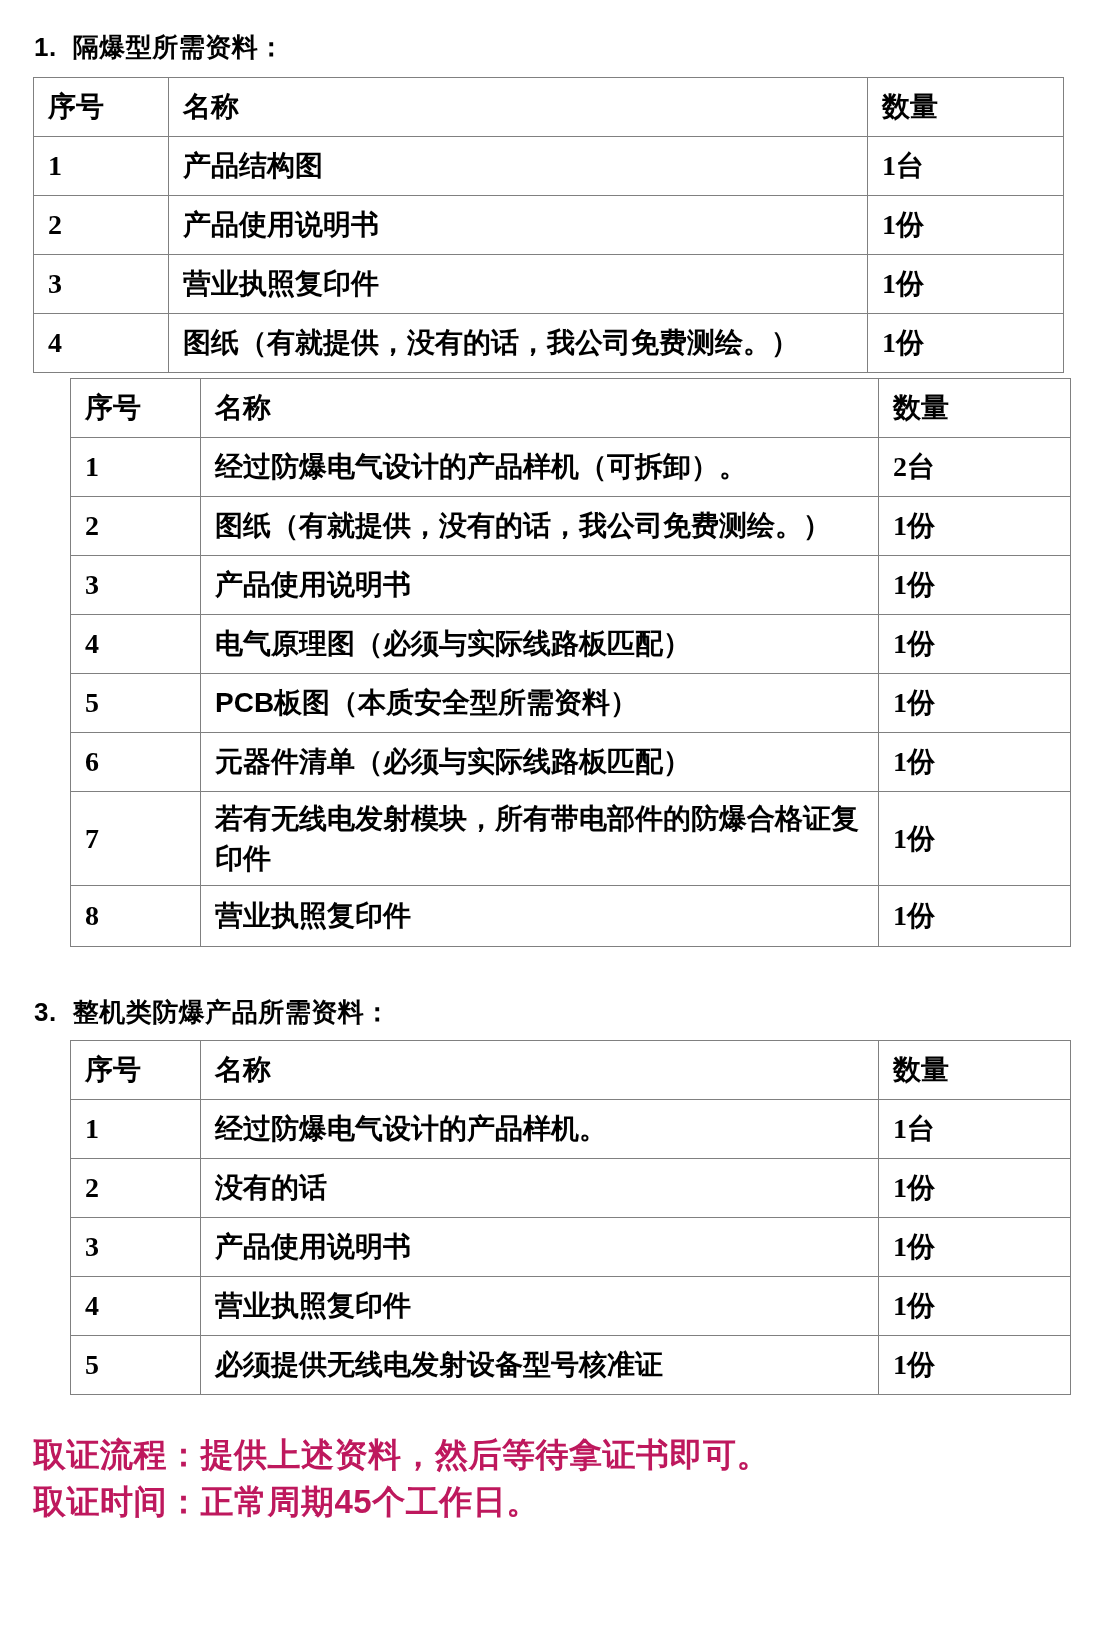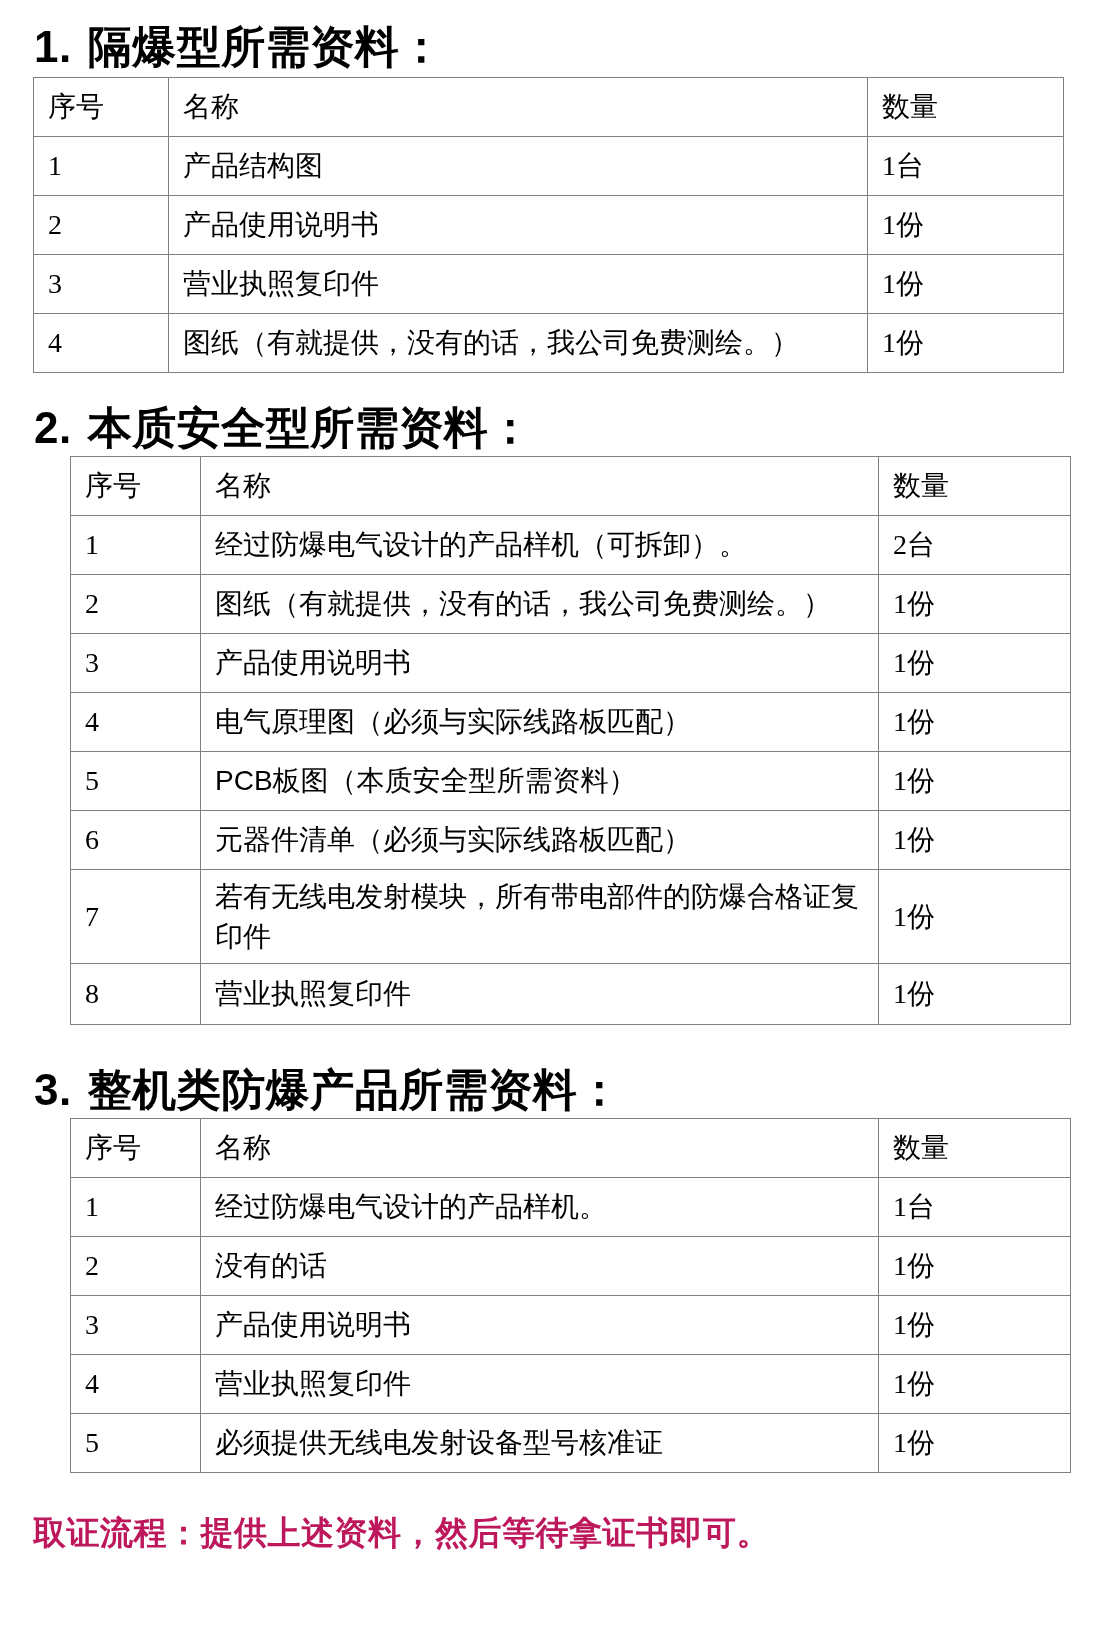--- a/index.html
+++ b/index.html
@@ -15,21 +15,21 @@
   }
   .page {
     position: relative;
     width: 1094px;
     height: 1636px;
     background: #ffffff;
   }
   .section-title {
     margin: 0;
     margin-left: 34px;
-    font-size: 44px;
+    font-size: 26px;
     line-height: 46px;
     font-weight: 600;
     color: #000000;
     letter-spacing: 0.5px;
     white-space: nowrap;
   }
   .sec-num {
     display: inline-block;
     margin-right: 16px;
   }
@@ -53,21 +53,21 @@
   }
   table.materials th,
   table.materials td {
     border: 1px solid #808080;
     vertical-align: middle;
     text-align: left;
     padding: 2px 14px 2px 14px;
     font-size: 28px;
     line-height: 40px;
     height: 59px;
-    font-weight: normal;
+    font-weight: bold;
     overflow: hidden;
     box-sizing: border-box;
     color: #000000;
   }
   table.tbl1 col.c-idx  { width: 135px; }
   table.tbl1 col.c-name { width: 699px; }
   table.tbl1 col.c-qty  { width: 196px; }
   table.tbl2 col.c-idx,  table.tbl3 col.c-idx  { width: 130px; }
   table.tbl2 col.c-name, table.tbl3 col.c-name { width: 678px; }
   table.tbl2 col.c-qty,  table.tbl3 col.c-qty  { width: 192px; }
@@ -127,23 +127,20 @@
         <td class="cell-qty">1份</td>
       </tr>
       <tr>
         <td class="cell-idx">4</td>
         <td class="cell-name">图纸（有就提供，没有的话，我公司免费测绘。）</td>
         <td class="cell-qty">1份</td>
       </tr>
     </tbody>
   </table>
 
-  <h2 class="section-title title-2">
-    <span class="sec-num">2.</span><span>本质安全型所需资料：</span>
-  </h2>
   <table class="materials tbl2">
     <colgroup>
         <col class="c-idx">
         <col class="c-name">
         <col class="c-qty">
       </colgroup>
     <tbody>
       <tr>
         <th>序号</th>
         <th>名称</th>
@@ -230,15 +227,16 @@
       <tr>
         <td class="cell-idx">5</td>
         <td class="cell-name">必须提供无线电发射设备型号核准证</td>
         <td class="cell-qty">1份</td>
       </tr>
     </tbody>
   </table>
 
   <div class="footer">
     <div class="footer-line">取证流程：提供上述资料，然后等待拿证书即可。</div>
+    <div class="footer-line">取证时间：正常周期45个工作日。</div>
   </div>
 
 </div>
 
 </body></html>

